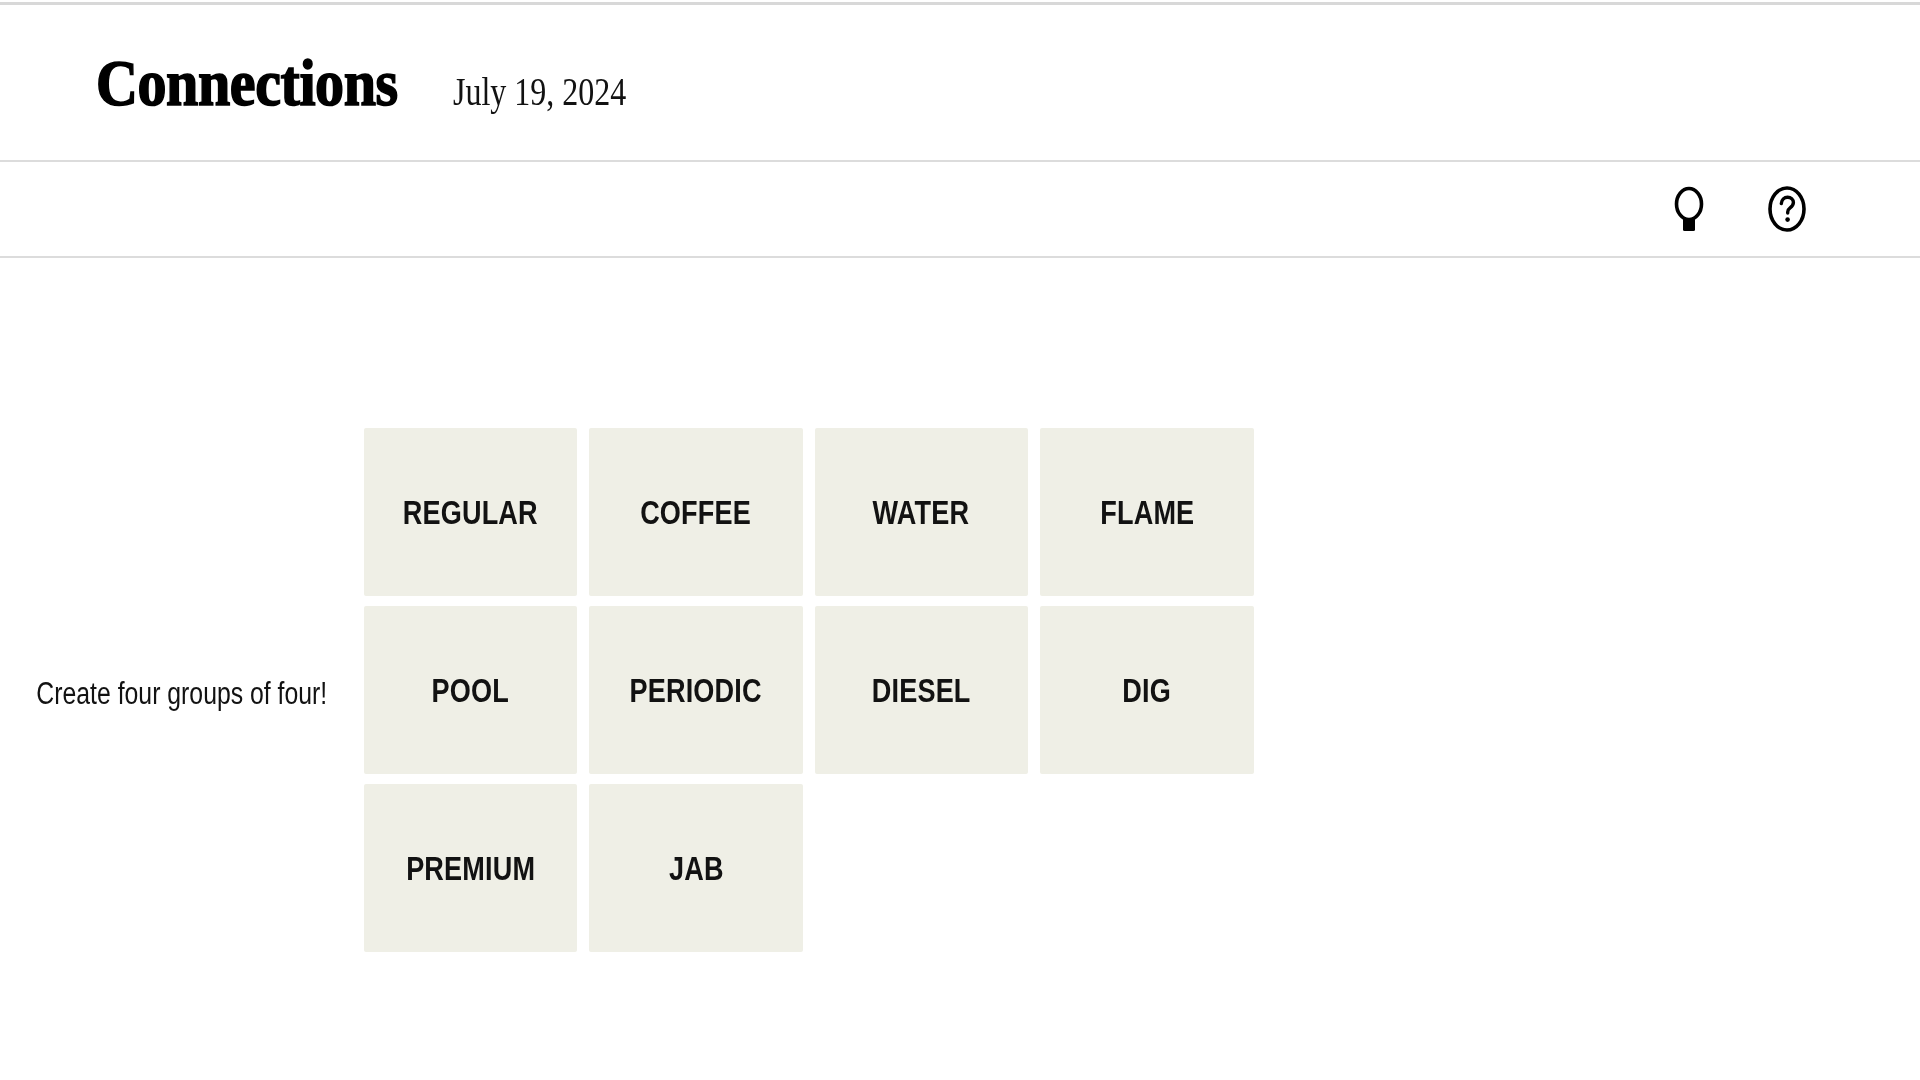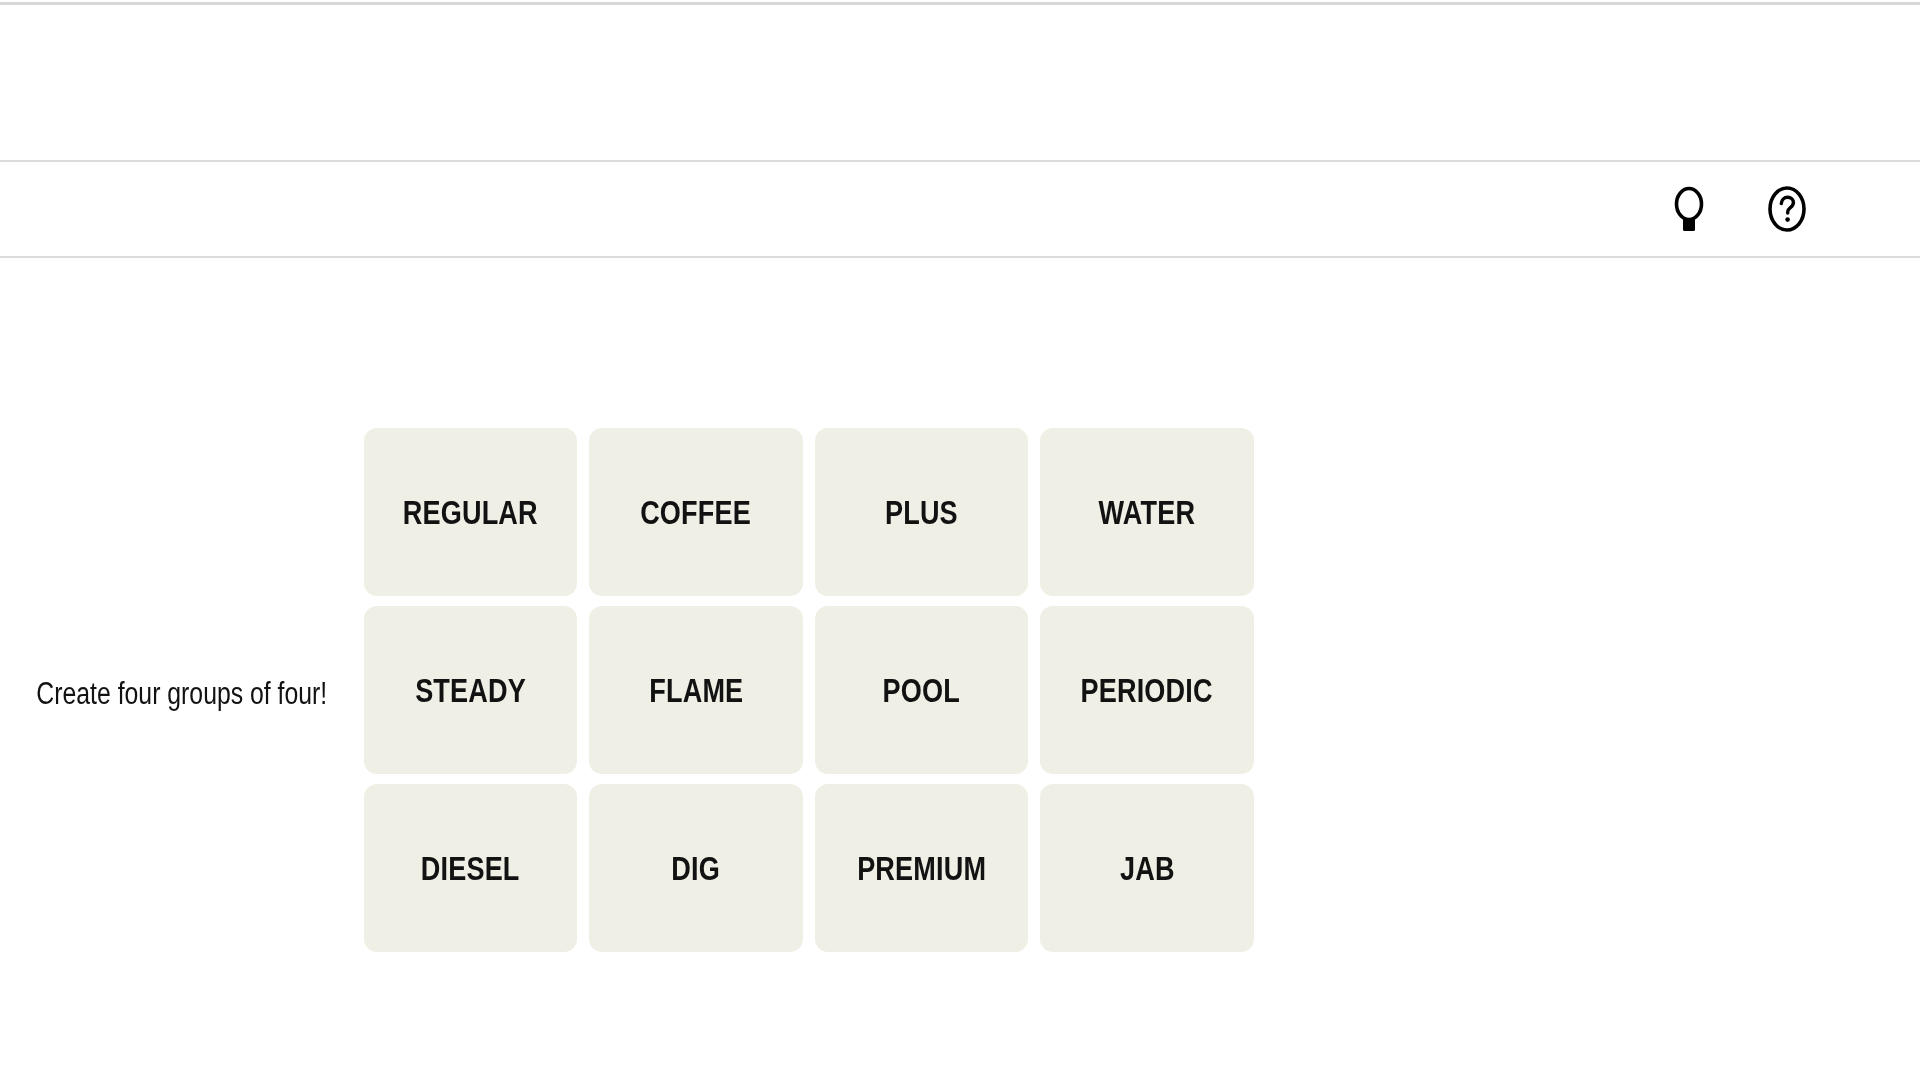--- a/index.html
+++ b/index.html
@@ -121,21 +121,21 @@
     display: grid;
     grid-template-columns: repeat(4, 1fr);
     grid-auto-rows: 168px;
     column-gap: 12px;
     row-gap: 10px;
   }
 
   .tile {
     background: #efefe6;
     border: none;
-    border-radius: 13px;
+    border-radius: 2px;
     display: flex;
     align-items: center;
     justify-content: center;
     cursor: pointer;
     padding: 4px;
     overflow: hidden;
   }
   .tile-label {
     font-family: "Liberation Sans", sans-serif;
     font-weight: 700;
@@ -148,20 +148,26 @@
     white-space: nowrap;
   }
 </style>
 </head>
 <body>
 
 <div id="app">
 
   <div class="top-rule"></div>
 
+  <header class="masthead">
+    <div class="masthead-inner">
+      <h1 class="game-title">Connections</h1>
+      <span class="game-date">July 19, 2024</span>
+    </div>
+  </header>
 
   <div class="toolbar">
     <div class="toolbar-icons">
 
       <button class="icon-btn" aria-label="Hint">
         <span>
           <svg width="34" height="48" viewBox="0 0 34 48">
             <ellipse cx="17" cy="19" rx="12.5" ry="15.5" fill="none" stroke="#000000" stroke-width="3.6"></ellipse>
             <rect x="11" y="33" width="12" height="13" rx="1.5" fill="#000000"></rect>
           </svg>
@@ -186,29 +192,23 @@
     <p class="instruction">Create four groups of four!</p>
 
     <div class="grid" id="tile-grid">
         <button class="tile">
           <span class="tile-label">REGULAR</span>
         </button>
         <button class="tile">
           <span class="tile-label">COFFEE</span>
         </button>
         <button class="tile">
-          <span class="tile-label">PLUS</span>
-        </button>
-        <button class="tile">
           <span class="tile-label">WATER</span>
         </button>
         <button class="tile">
-          <span class="tile-label">STEADY</span>
-        </button>
-        <button class="tile">
           <span class="tile-label">FLAME</span>
         </button>
         <button class="tile">
           <span class="tile-label">POOL</span>
         </button>
         <button class="tile">
           <span class="tile-label">PERIODIC</span>
         </button>
         <button class="tile">
           <span class="tile-label">DIESEL</span>

